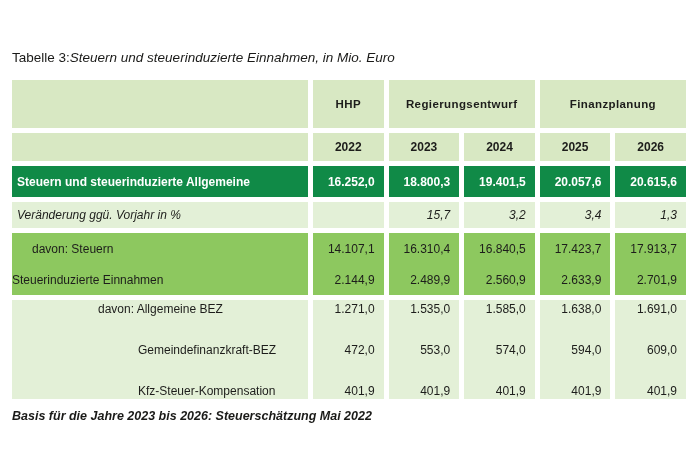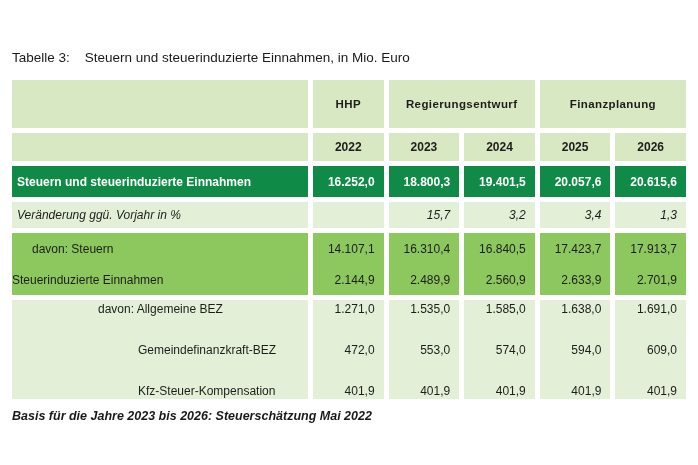--- a/index.html
+++ b/index.html
@@ -5,21 +5,21 @@
   html,body{margin:0;padding:0;}
   body{
     width:698px;height:465px;
     background:#ffffff;
     font-family:"Liberation Sans","DejaVu Sans",sans-serif;
     color:#1d1d1b;
     overflow:hidden;
   }
   .page{padding:50px 12px 0 12px;}
   .title{font-size:13.5px;color:#1a1a18;margin-bottom:15px;white-space:nowrap;}
-  .title .title-text{margin-left:15px;}
+  .title .title-text{font-style:italic;}
   .grid{
     display:grid;
     grid-template-columns:296px repeat(5,1fr);
     gap:5px;
     width:674px;
   }
   .cell{display:flex;align-items:center;font-size:12px;box-sizing:border-box;}
   
   .bg-head{background:#d8e8c3;}
   .bg-dark{background:#108a47;color:#ffffff;}
@@ -74,21 +74,21 @@
     <div class="cell bg-head h-group center grouphead span2">Regierungsentwurf</div>
     <div class="cell bg-head h-group center grouphead span2">Finanzplanung</div>
 
     <div class="cell bg-head h-year"></div>
     <div class="cell bg-head h-year center">2022</div>
     <div class="cell bg-head h-year center">2023</div>
     <div class="cell bg-head h-year center">2024</div>
     <div class="cell bg-head h-year center">2025</div>
     <div class="cell bg-head h-year center">2026</div>
 
-    <div class="cell bg-dark h-total labelcell bold">Steuern und steuerinduzierte Einnahmen</div>
+    <div class="cell bg-dark h-total labelcell bold">Steuern und steuerinduzierte Allgemeine</div>
     <div class="cell bg-dark h-total num bold">16.252,0</div>
     <div class="cell bg-dark h-total num bold">18.800,3</div>
     <div class="cell bg-dark h-total num bold">19.401,5</div>
     <div class="cell bg-dark h-total num bold">20.057,6</div>
     <div class="cell bg-dark h-total num bold">20.615,6</div>
 
     <div class="cell bg-light h-change labelcell ital">Veränderung ggü. Vorjahr in %</div>
     <div class="cell bg-light h-change num ital"></div>
     <div class="cell bg-light h-change num ital">15,7</div>
     <div class="cell bg-light h-change num ital">3,2</div>

